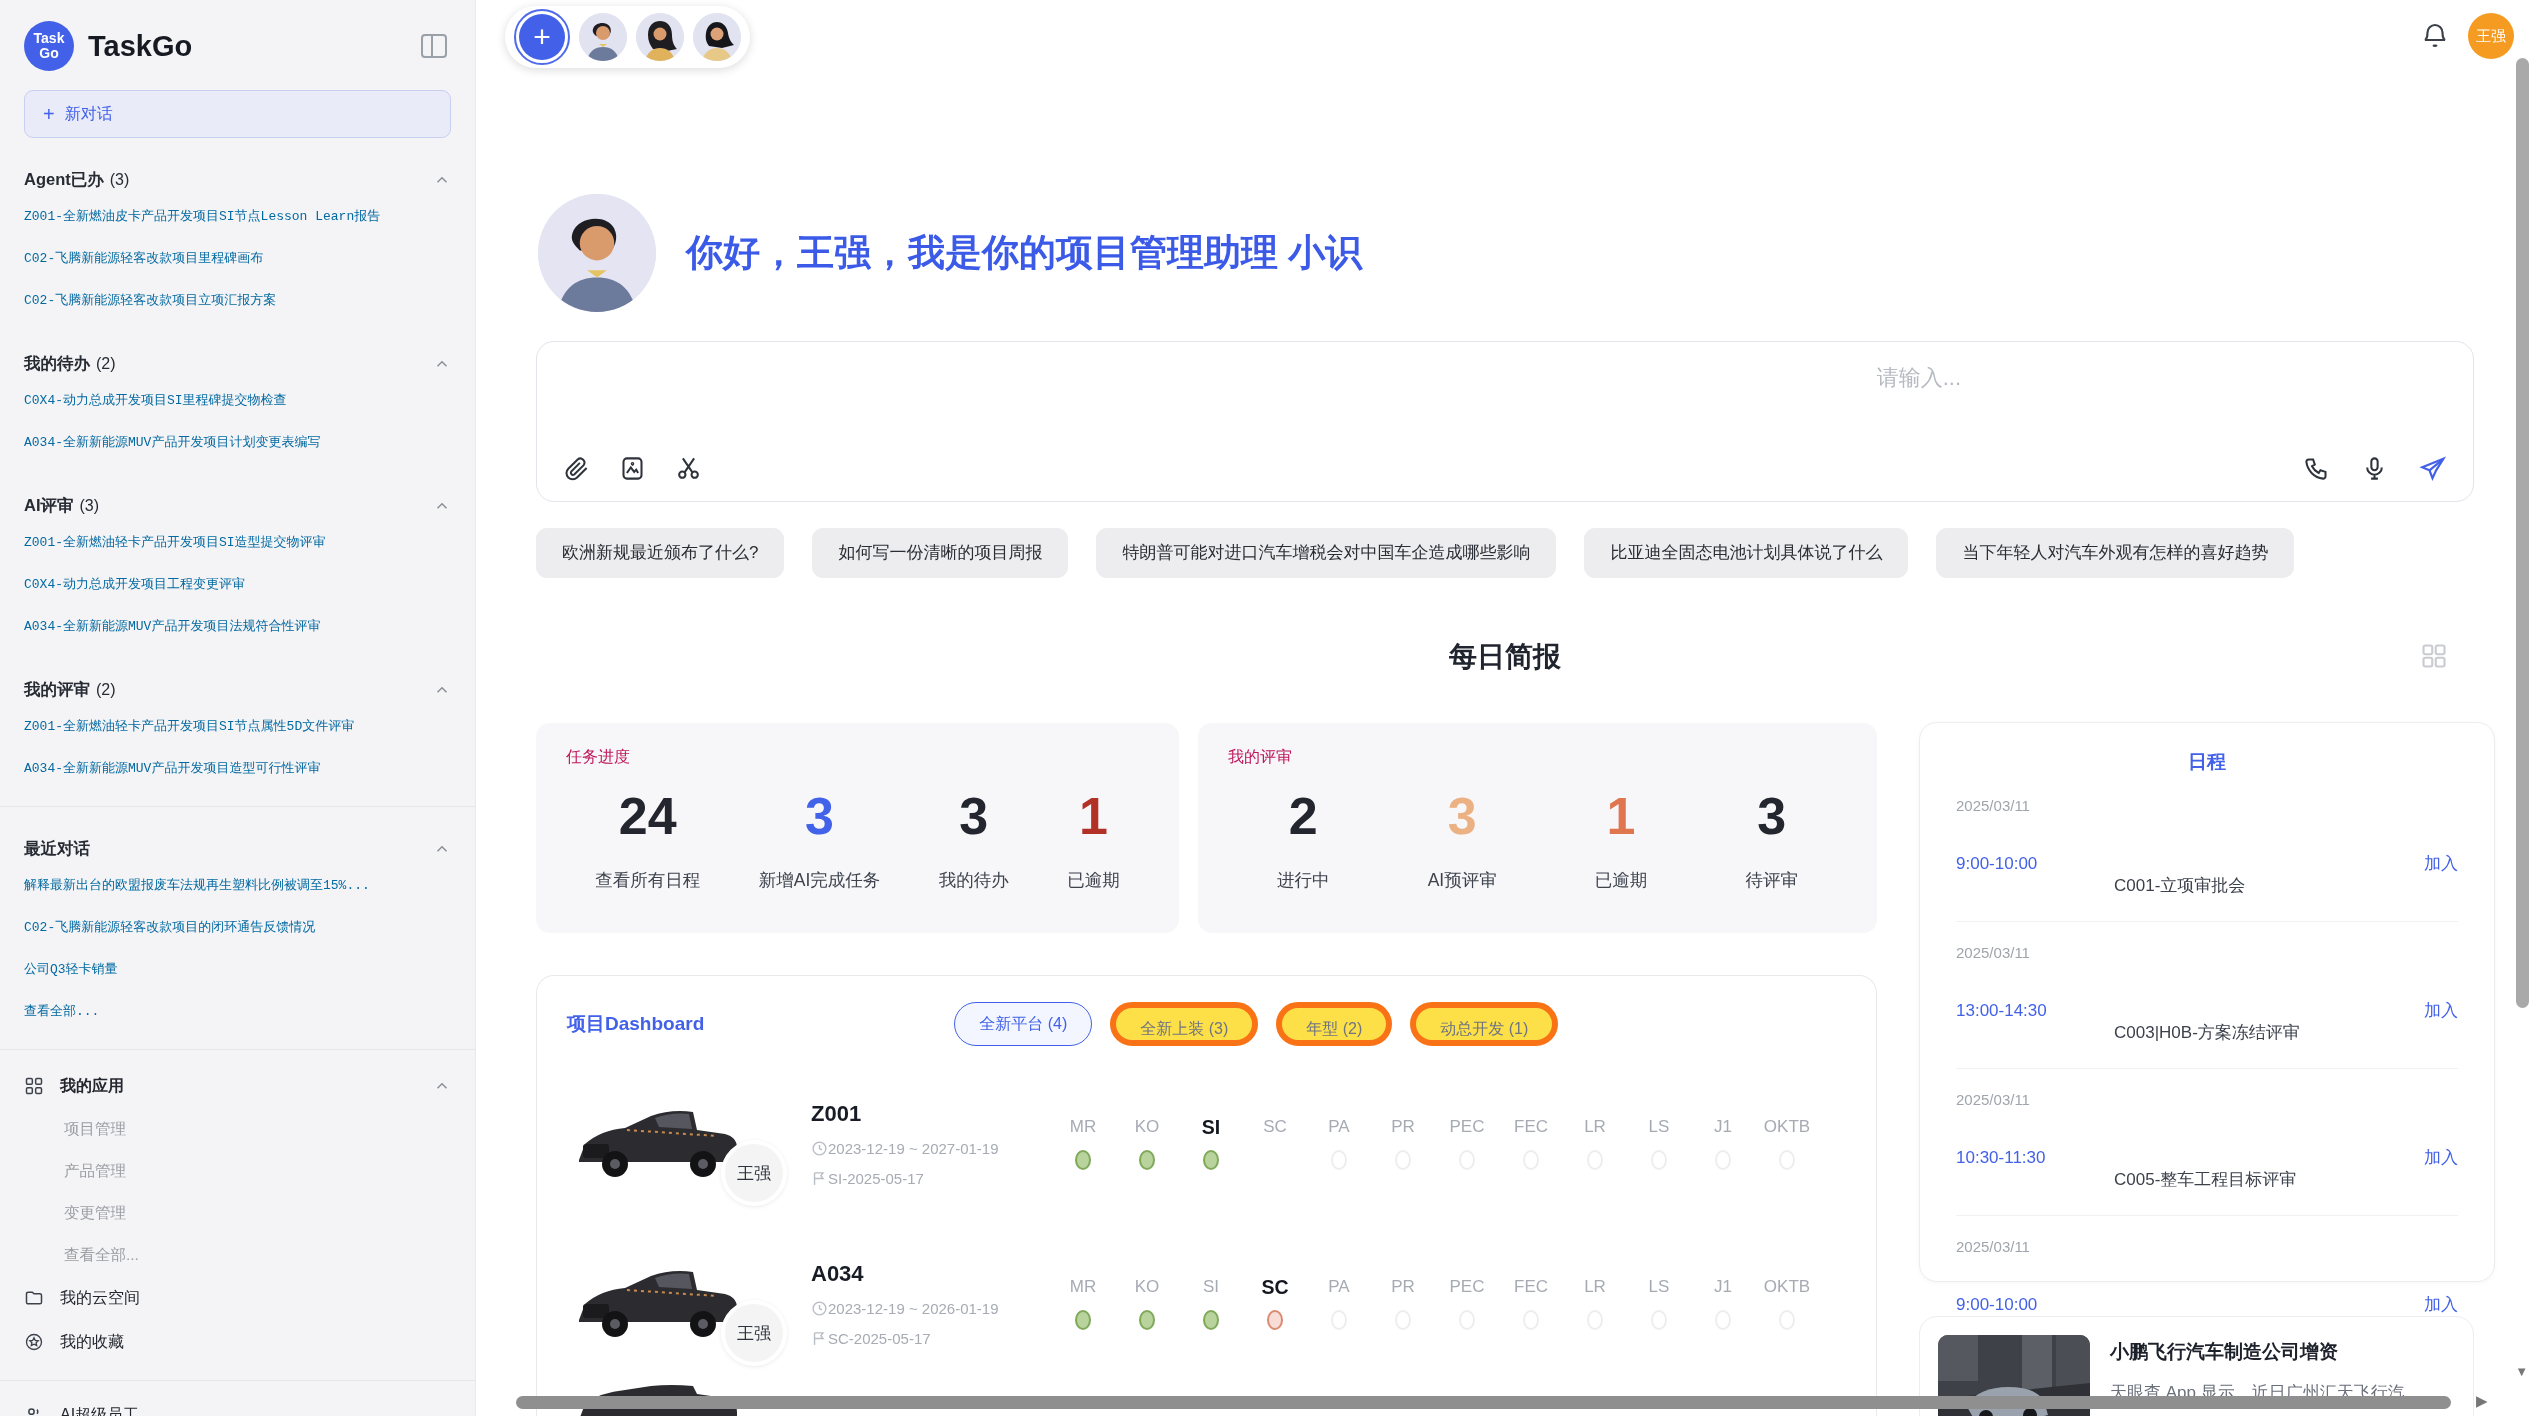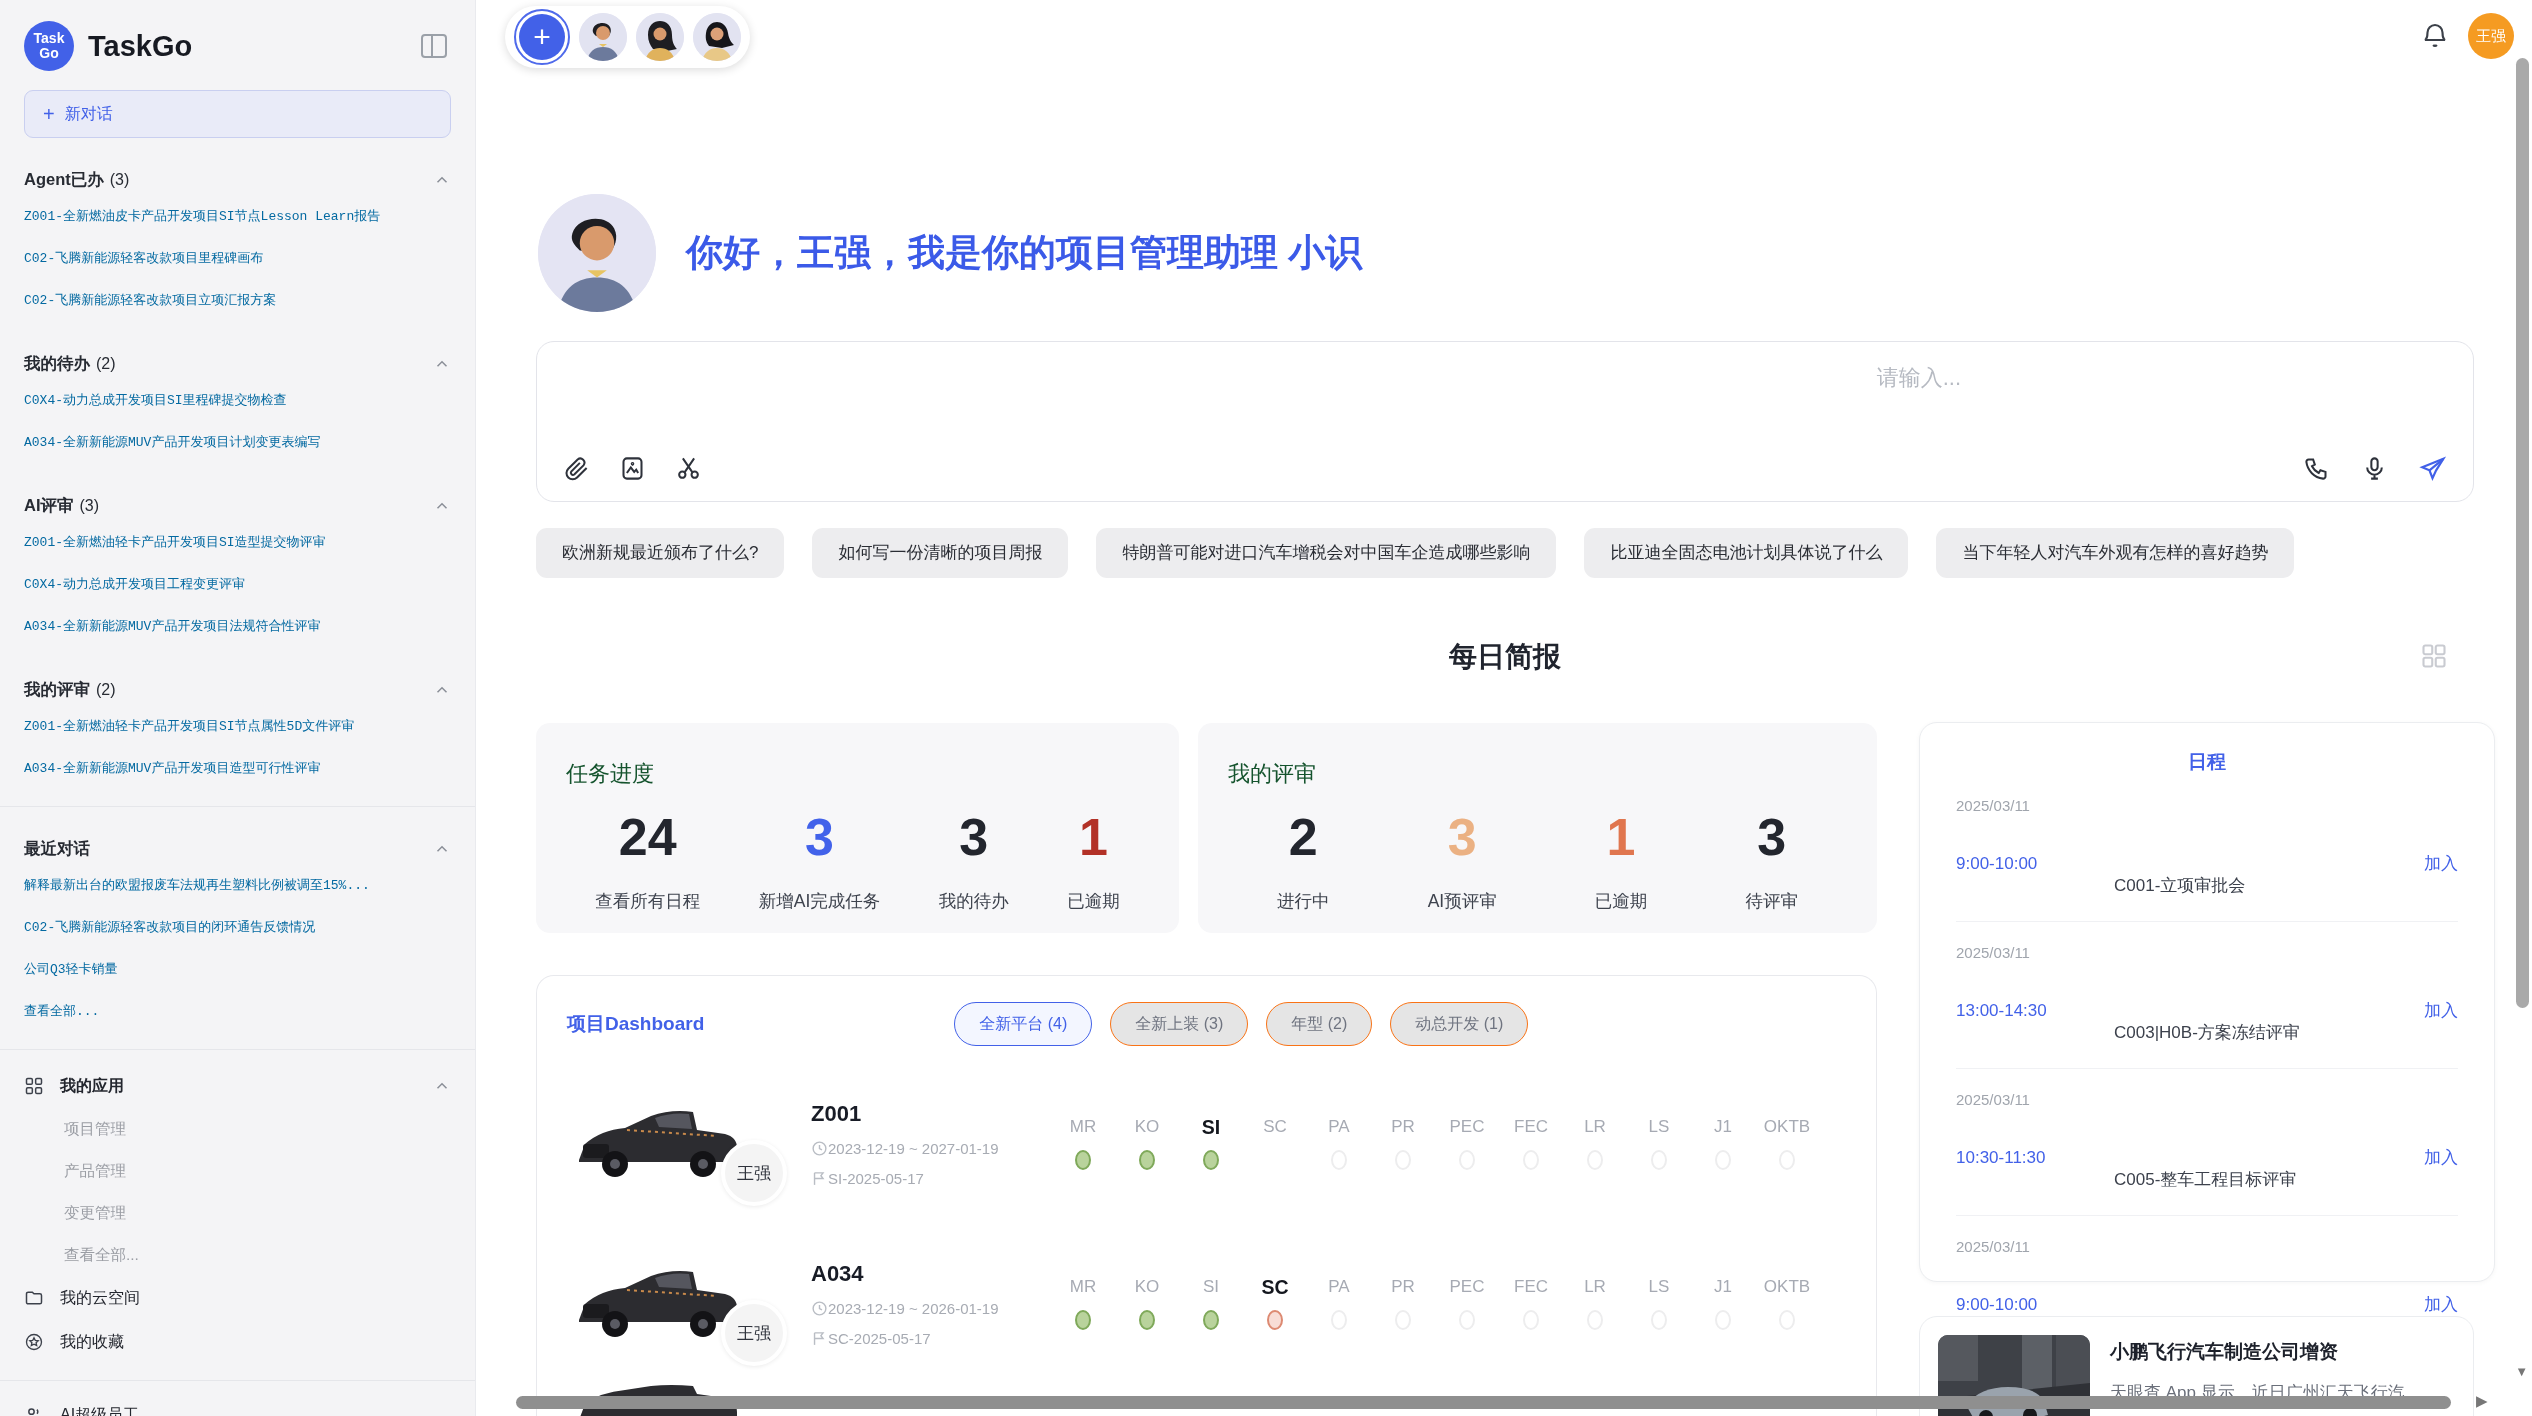--- a/index.html
+++ b/index.html
@@ -48,33 +48,33 @@
 
   .chips{position:absolute;left:60px;top:528px;width:1938px;display:flex;gap:28px;}
   .chip{height:50px;line-height:50px;padding:0 26px;background:#ededef;border-radius:11px;font-size:17px;color:#2a2d34;white-space:nowrap;cursor:pointer;}
 
   .brief-title{position:absolute;left:60px;top:638px;width:1938px;text-align:center;font-size:28px;font-weight:bold;color:#20242e;}
   .brief-grid{position:absolute;left:1944px;top:642px;width:28px;height:28px;cursor:pointer;}
 
   .statcard{position:absolute;top:723px;height:210px;background:#f7f7f9;border-radius:14px;padding:24px 30px;}
   .statcard.c1{left:60px;width:643px;}
   .statcard.c2{left:722px;width:679px;}
-  .statcard .sc-title{font-size:22px;color:#14532d;margin-top:12px;}
+  .statcard .sc-title{font-size:16px;color:#be185d;}
   .stats{display:flex;justify-content:space-around;margin-top:18px;}
   .stat{text-align:center;}
   .stat .num{font-size:52px;font-weight:bold;color:#23262e;}
   .stat .lab{margin-top:22px;font-size:17.5px;color:#3e434e;}
   .tone-blue .num{color:#4262ea;} .tone-red .num{color:#b23127;}
   .tone-tan .num{color:#ebb183;} .tone-orange .num{color:#e0764f;}
 
   .dash{position:absolute;left:60px;top:975px;width:1341px;height:520px;background:#fff;border:1.5px solid #e8e9ed;border-radius:18px 18px 0 0;border-bottom:none;padding:26px 30px 0 30px;overflow:hidden;}
   .dash-head{display:flex;align-items:center;}
   .dash-title{font-size:19px;color:#4261e8;font-weight:600;}
   .tabs{display:flex;gap:18px;margin-left:250px;}
-  .tab{height:44px;line-height:42px;padding:0 24px;border-radius:22px;background:#e5e5e5;border:1px solid #f97316;color:#6f7480;font-size:16px;cursor:pointer;white-space:nowrap;}
+  .tab{height:44px;line-height:42px;padding:0 24px;border-radius:22px;background:#fde047;border:6px solid #f97316;color:#6f7480;font-size:16px;cursor:pointer;white-space:nowrap;}
   .tab.active{background:#f3f6ff;border:1.5px solid #4261e8;color:#4261e8;}
   .projects{margin-top:18px;}
   .proj{display:flex;align-items:center;height:160px;}
   .pimg{position:relative;width:216px;flex:0 0 auto;}
   .pimg svg.car{display:block;}
   .owner{position:absolute;right:-4px;bottom:-12px;width:66px;height:66px;border-radius:50%;background:#f4f4f4;border:4px solid #fff;box-shadow:0 1px 4px rgba(0,0,0,.08);display:flex;align-items:center;justify-content:center;font-size:17px;color:#2f333c;}
   .pinfo{width:268px;padding-left:28px;flex:0 0 auto;}
   .pcode{font-size:22px;font-weight:bold;color:#181c26;}
   .pmeta{display:flex;align-items:center;gap:0;margin-top:13px;font-size:15px;color:#a7abb3;}
   .chain{display:flex;flex:0 0 auto;}

